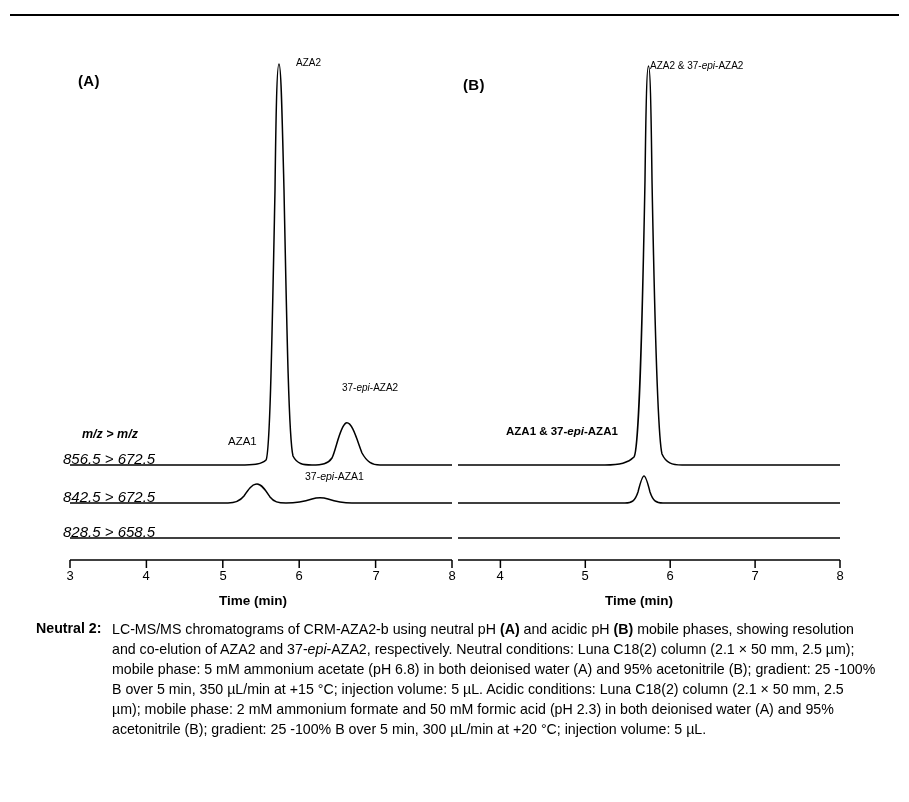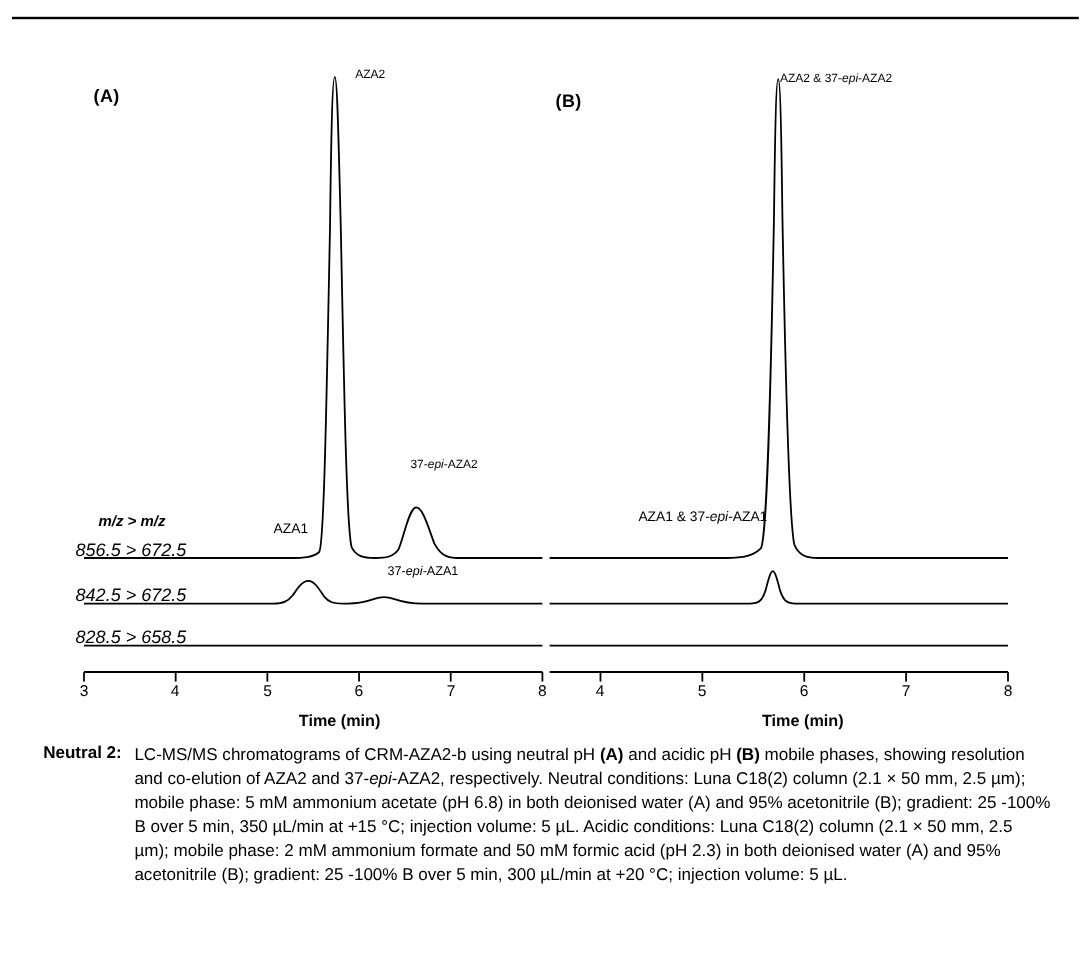--- a/index.html
+++ b/index.html
@@ -66,21 +66,20 @@
     font-weight: bold;
     white-space: nowrap;
     margin-left: 19px;
   }
 
   .axis-title {
     position: absolute;
     font-size: 13.5px;
     font-weight: bold;
     white-space: nowrap;
-    margin-left: 30px;
   }
   .tick-label {
     position: absolute;
     font-size: 13px;
     text-align: center;
     width: 24px;
     margin-left: -12px;
   }
 
   #caption {
@@ -160,21 +159,21 @@
   </div>
 
   <div class="panel-label" id="panel-a-label">(A)</div>
 
   <div class="ann" style="left:296px; top:57px;">AZA2</div>
 
   <div class="ann" style="left:342px; top:382px;">37-<em>epi</em>-AZA2</div>
 
   <div class="ann small" style="left:228px; top:435px;">AZA1</div>
 
-  <div class="ann tiny" style="left:323px; top:470px;">37-<em>epi</em>-AZA1</div>
+  <div class="ann tiny" style="left:305px; top:470px;">37-<em>epi</em>-AZA1</div>
 
   <div class="mrm-head" style="left:63px; top:427px;">m/z &gt; m/z</div>
   <div class="mrm-label" style="left:63px; top:450px;">856.5 &gt; 672.5</div>
   <div class="mrm-label" style="left:63px; top:488px;">842.5 &gt; 672.5</div>
   <div class="mrm-label" style="left:63px; top:523px;font-style:italic;">828.5 &gt; 658.5</div>
 
   <div class="tick-label" style="left:70px; top:568px;">3</div>
   <div class="tick-label" style="left:146px; top:568px;">4</div>
   <div class="tick-label" style="left:223px; top:568px;">5</div>
   <div class="tick-label" style="left:299px; top:568px;">6</div>
@@ -212,21 +211,21 @@
         <line x1="305.1" y1="520" x2="305.1" y2="528"></line>
         <line x1="390" y1="520" x2="390" y2="528"></line>
       </g>
     </svg>
   </div>
 
   <div class="panel-label" id="panel-b-label">(B)</div>
 
   <div class="ann" style="left:650px; top:60px;">AZA2 &amp; 37-<em>epi</em>-AZA2</div>
 
-  <div class="ann small" style="left:532px; top:425px;">AZA1 &amp; 37-<em>epi</em>-AZA1</div>
+  <div class="ann small" style="left:506px; top:425px;font-weight:bold;">AZA1 &amp; 37-<em>epi</em>-AZA1</div>
 
   <div class="tick-label" style="left:500px; top:568px;">4</div>
   <div class="tick-label" style="left:585px; top:568px;">5</div>
   <div class="tick-label" style="left:670px; top:568px;">6</div>
   <div class="tick-label" style="left:755px; top:568px;">7</div>
   <div class="tick-label" style="left:840px; top:568px;">8</div>
 
   <div class="axis-title" style="left:605px; top:593px;">Time (min)</div>
 
   <div id="caption">

